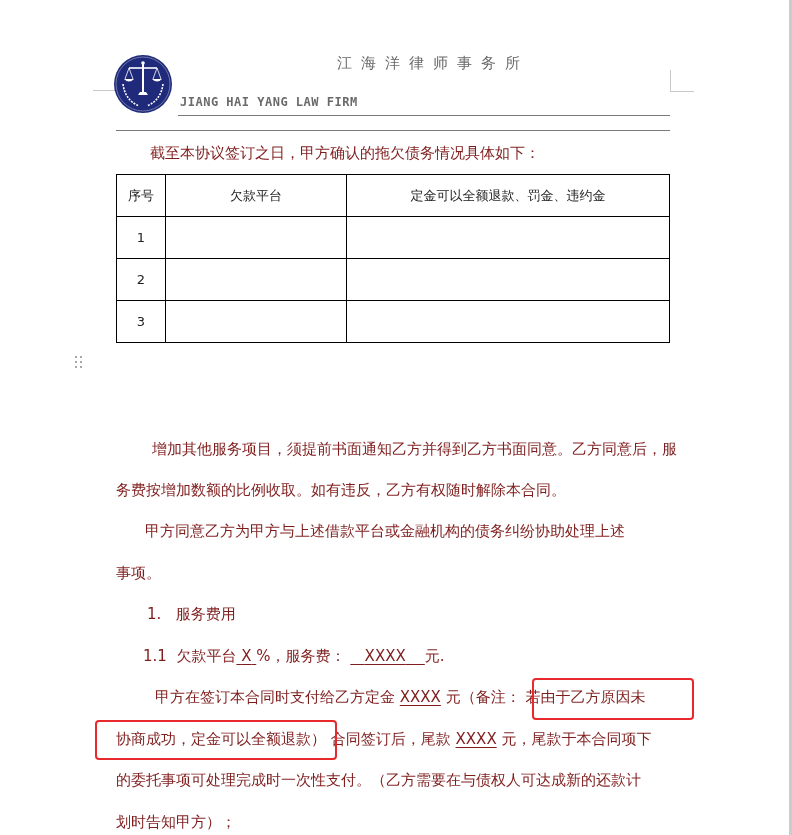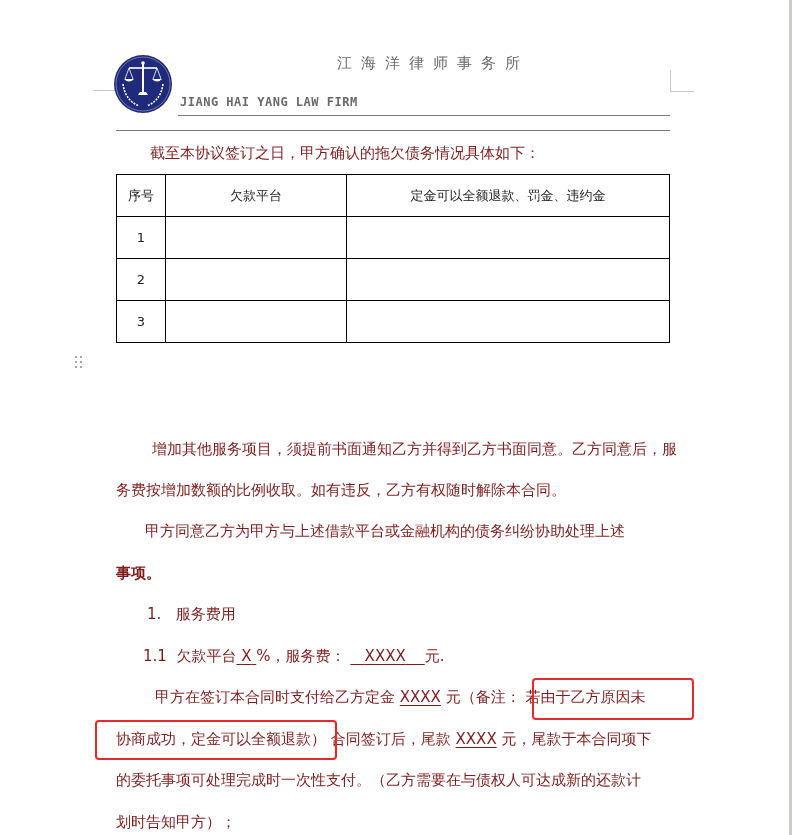--- a/index.html
+++ b/index.html
@@ -109,21 +109,21 @@
     <i style="left:0;top:5px"></i>
       <i style="left:5px;top:5px"></i>
     <i style="left:0;top:10px"></i>
       <i style="left:5px;top:10px"></i>
   </div>
 
   <div class="p" style="left:116px; top:439px;margin-left:36px;">增加其他服务项目，须提前书面通知乙方并得到乙方书面同意。乙方同意后，服</div>
   <div class="p" style="left:145px; top:521px;">甲方同意乙方为甲方与上述借款平台或金融机构的债务纠纷协助处理上述</div>
 
   <div class="p" style="left:116px; top:480px;">务费按增加数额的比例收取。如有违反，乙方有权随时解除本合同。</div>
-  <div class="p" style="left:116px; top:563px;font-weight:bold;">事项。</div>
+  <div class="p" style="left:116px; top:563px;">事项。</div>
 
   <div class="p" style="left:147px; top:604px;">
     <span>1.</span>&nbsp;&nbsp;&nbsp;<span>服务费用</span>
   </div>
 
   <div class="p" style="left:143px; top:646px;">
     <span>1.1</span>&nbsp;
     <span>欠款平台</span><span class="u">&nbsp;<span>X</span>&nbsp;</span><span>%，服务费：</span>&nbsp;<span class="u">&nbsp;&nbsp;&nbsp;<span>XXXX</span>&nbsp;&nbsp;&nbsp;&nbsp;</span><span>元.</span>
   </div>
 

